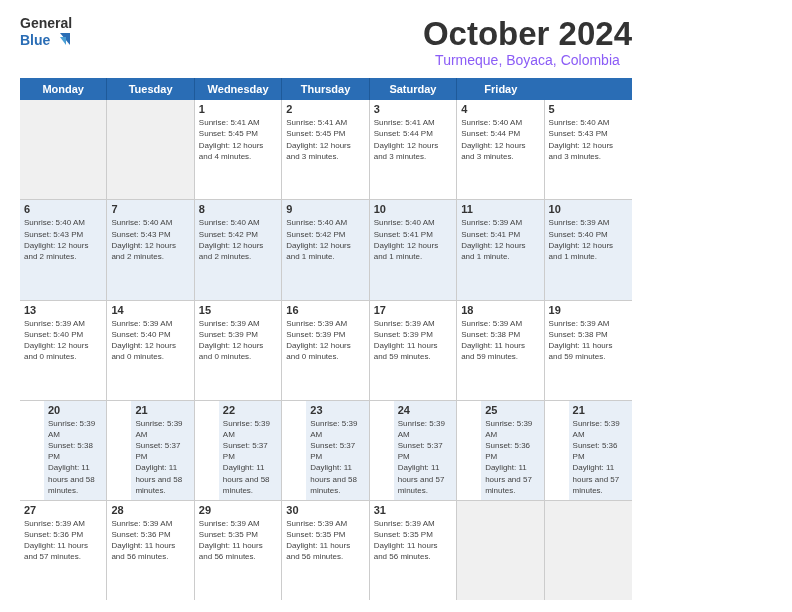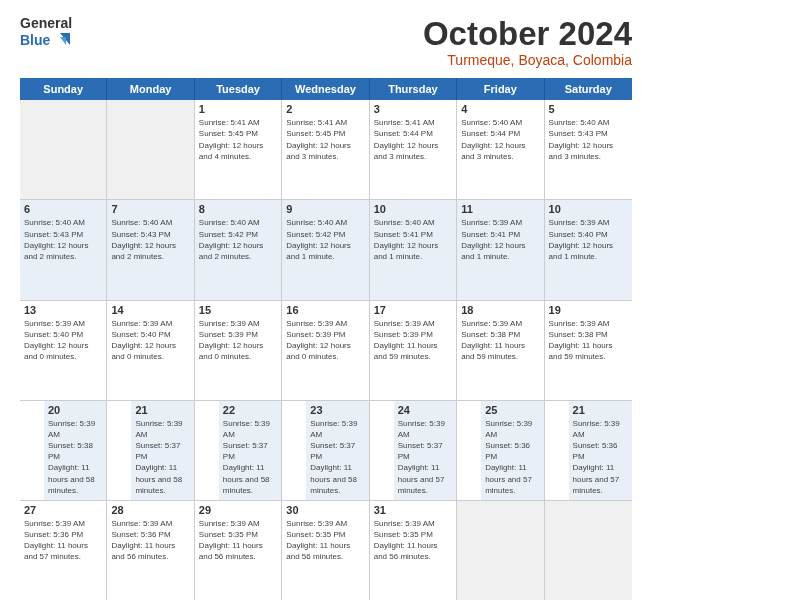--- a/index.html
+++ b/index.html
@@ -32,21 +32,22 @@
       text-align: right;
     }
     .month-title {
       font-size: 33px;
       font-weight: bold;
       color: #333;
       line-height: 1.1;
     }
     .subtitle {
       font-size: 14px;
-      color: #c2410c;
+      color: #8b5cf6;
+      text-align: center;
     }
     .calendar {
       flex: 1;
       display: flex;
       flex-direction: column;
     }
     .cal-header {
       display: grid;
       grid-template-columns: repeat(7, 1fr);
       background: #2a6db5;
@@ -121,27 +122,26 @@
   </div>
 </div>
     <div class="title-block">
       <div class="month-title">October 2024</div>
       <div class="subtitle">Turmeque, Boyaca, Colombia</div>
     </div>
   </div>
 
   <div class="calendar">
     <div class="cal-header">
-      <div class="cal-header-cell">Sunday</div>
       <div class="cal-header-cell">Monday</div>
       <div class="cal-header-cell">Tuesday</div>
       <div class="cal-header-cell">Wednesday</div>
       <div class="cal-header-cell">Thursday</div>
+      <div class="cal-header-cell">Saturday</div>
       <div class="cal-header-cell">Friday</div>
-      <div class="cal-header-cell">Saturday</div>
     </div>
     <div class="cal-body" id="cal-body">
     <div class="cal-row row-0">
           <div class="cal-cell empty"></div>
           <div class="cal-cell empty"></div>
           <div class="cal-cell">
             <div class="cell-date">1</div>
             <div class="cell-info" style="white-space: pre-line;">Sunrise: 5:41 AM
 Sunset: 5:45 PM
 Daylight: 12 hours and 4 minutes.</div>

